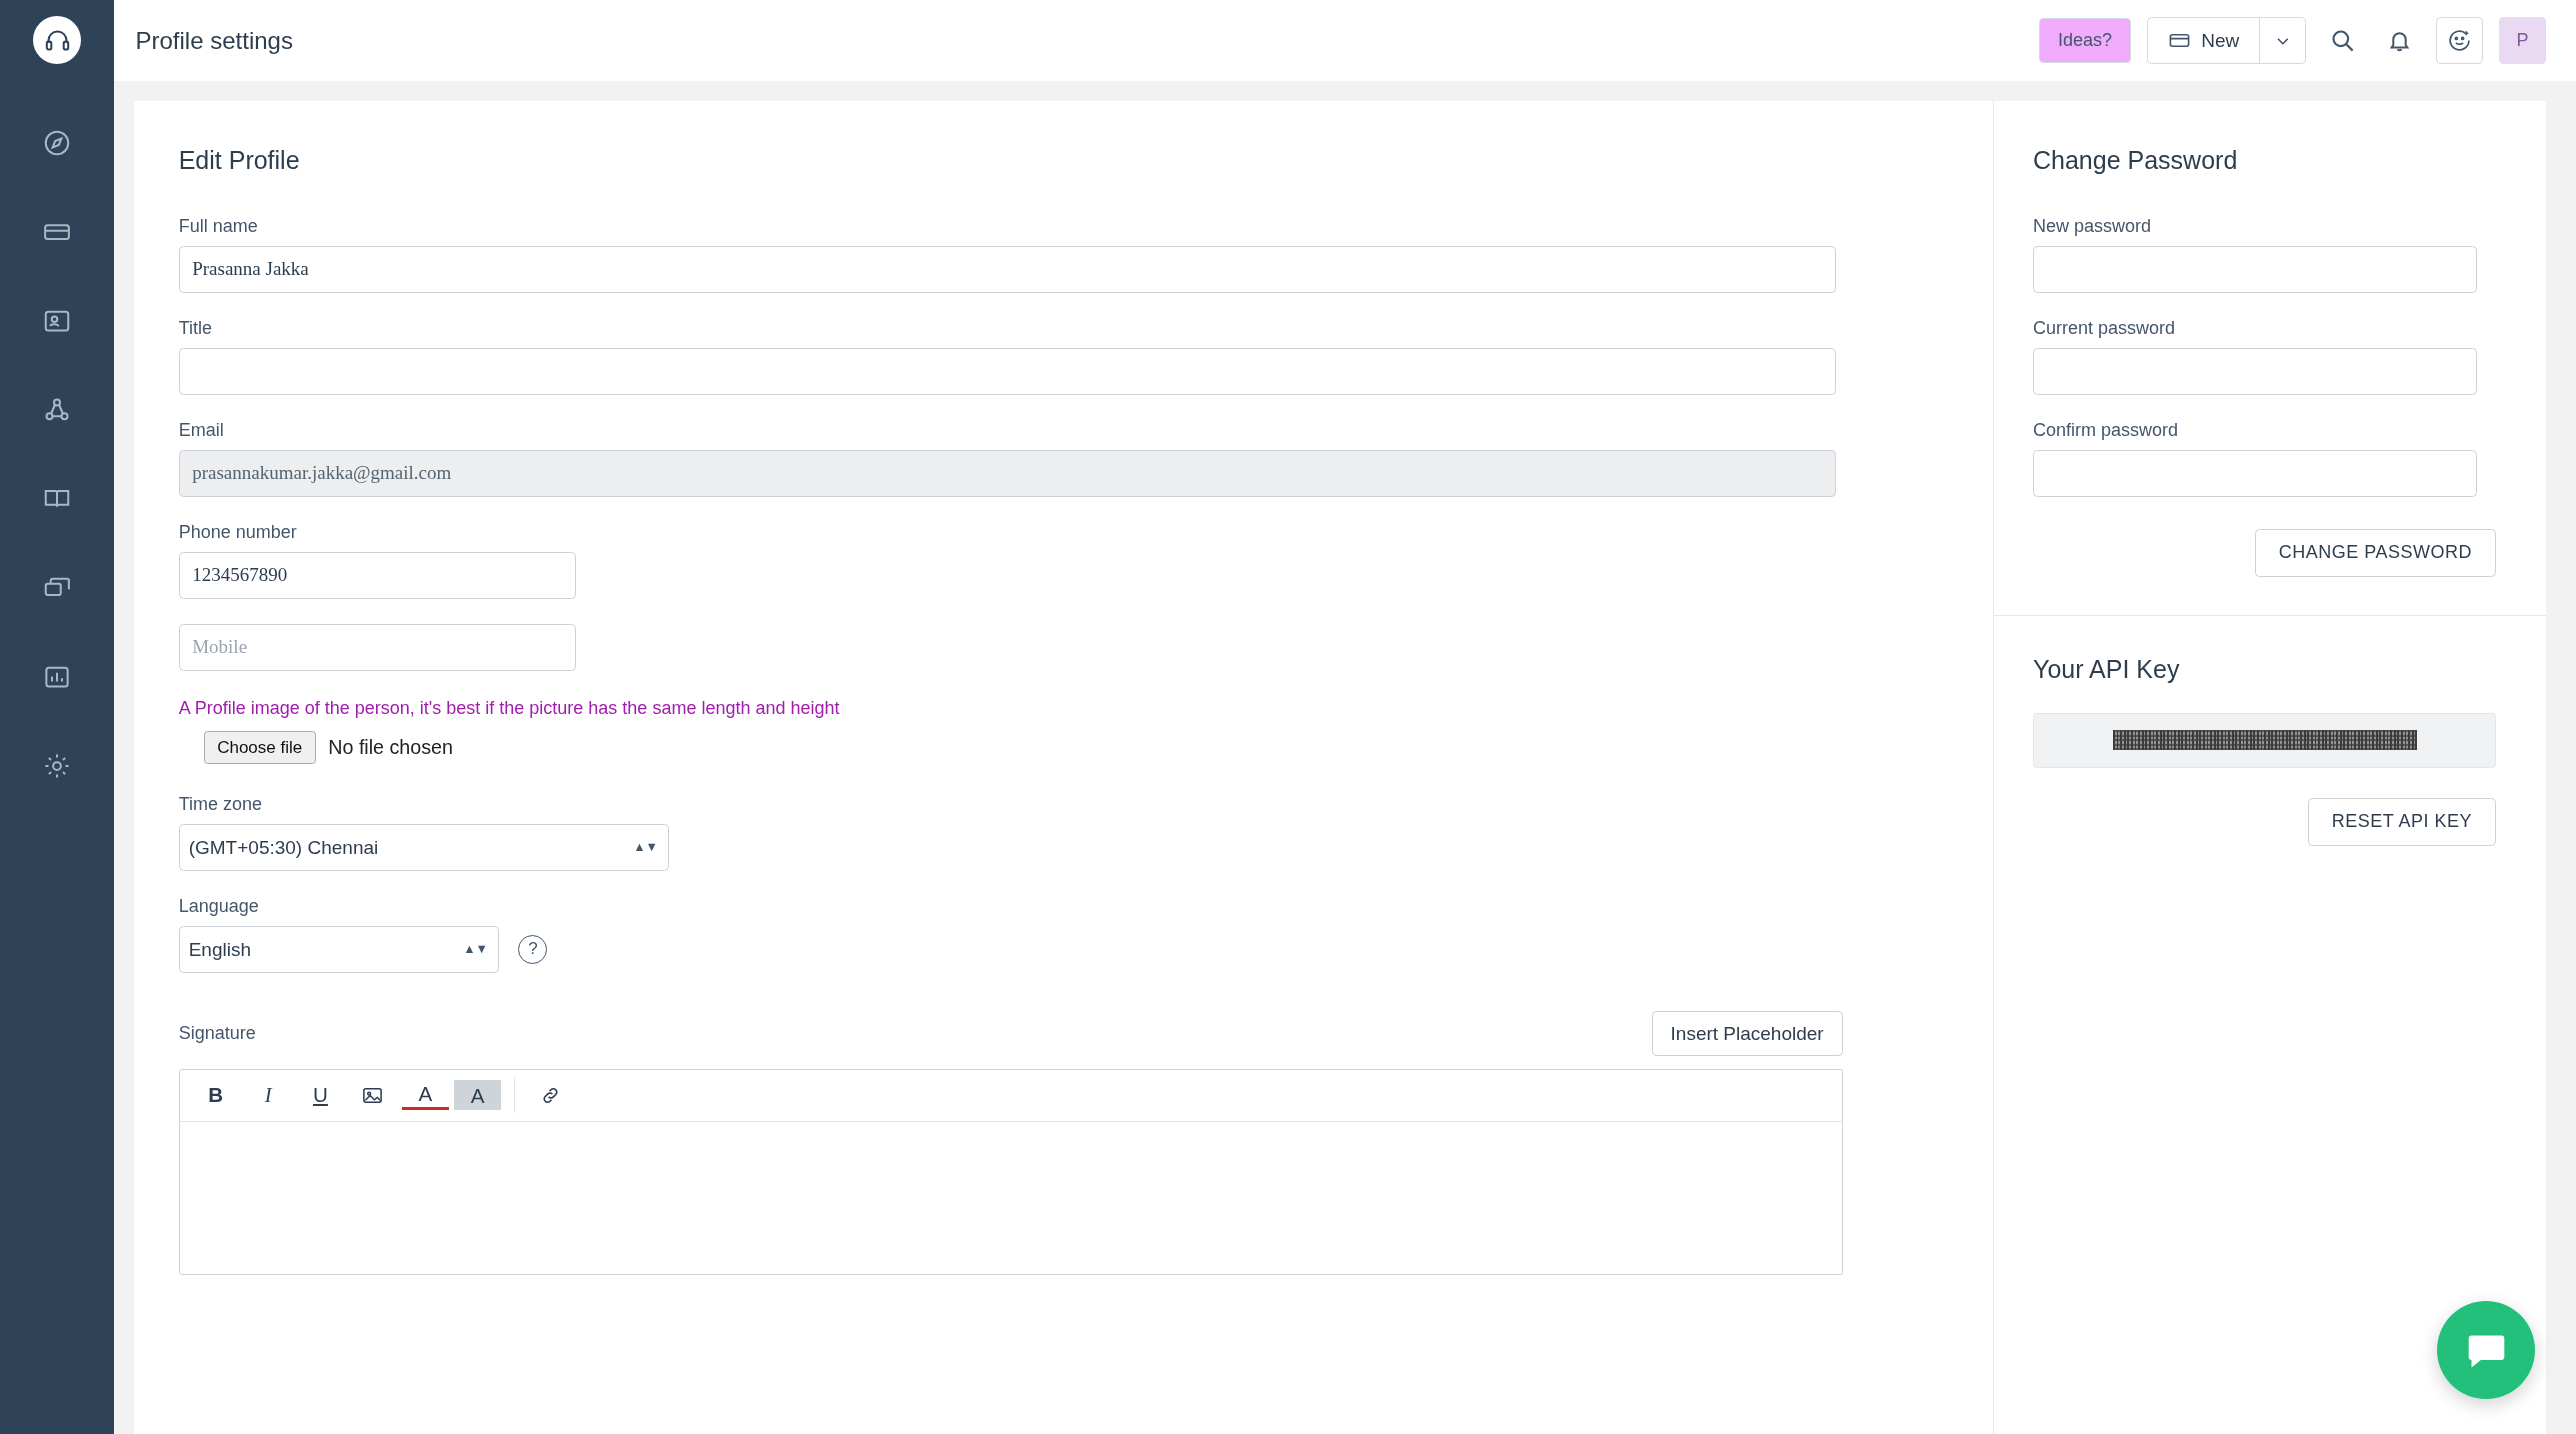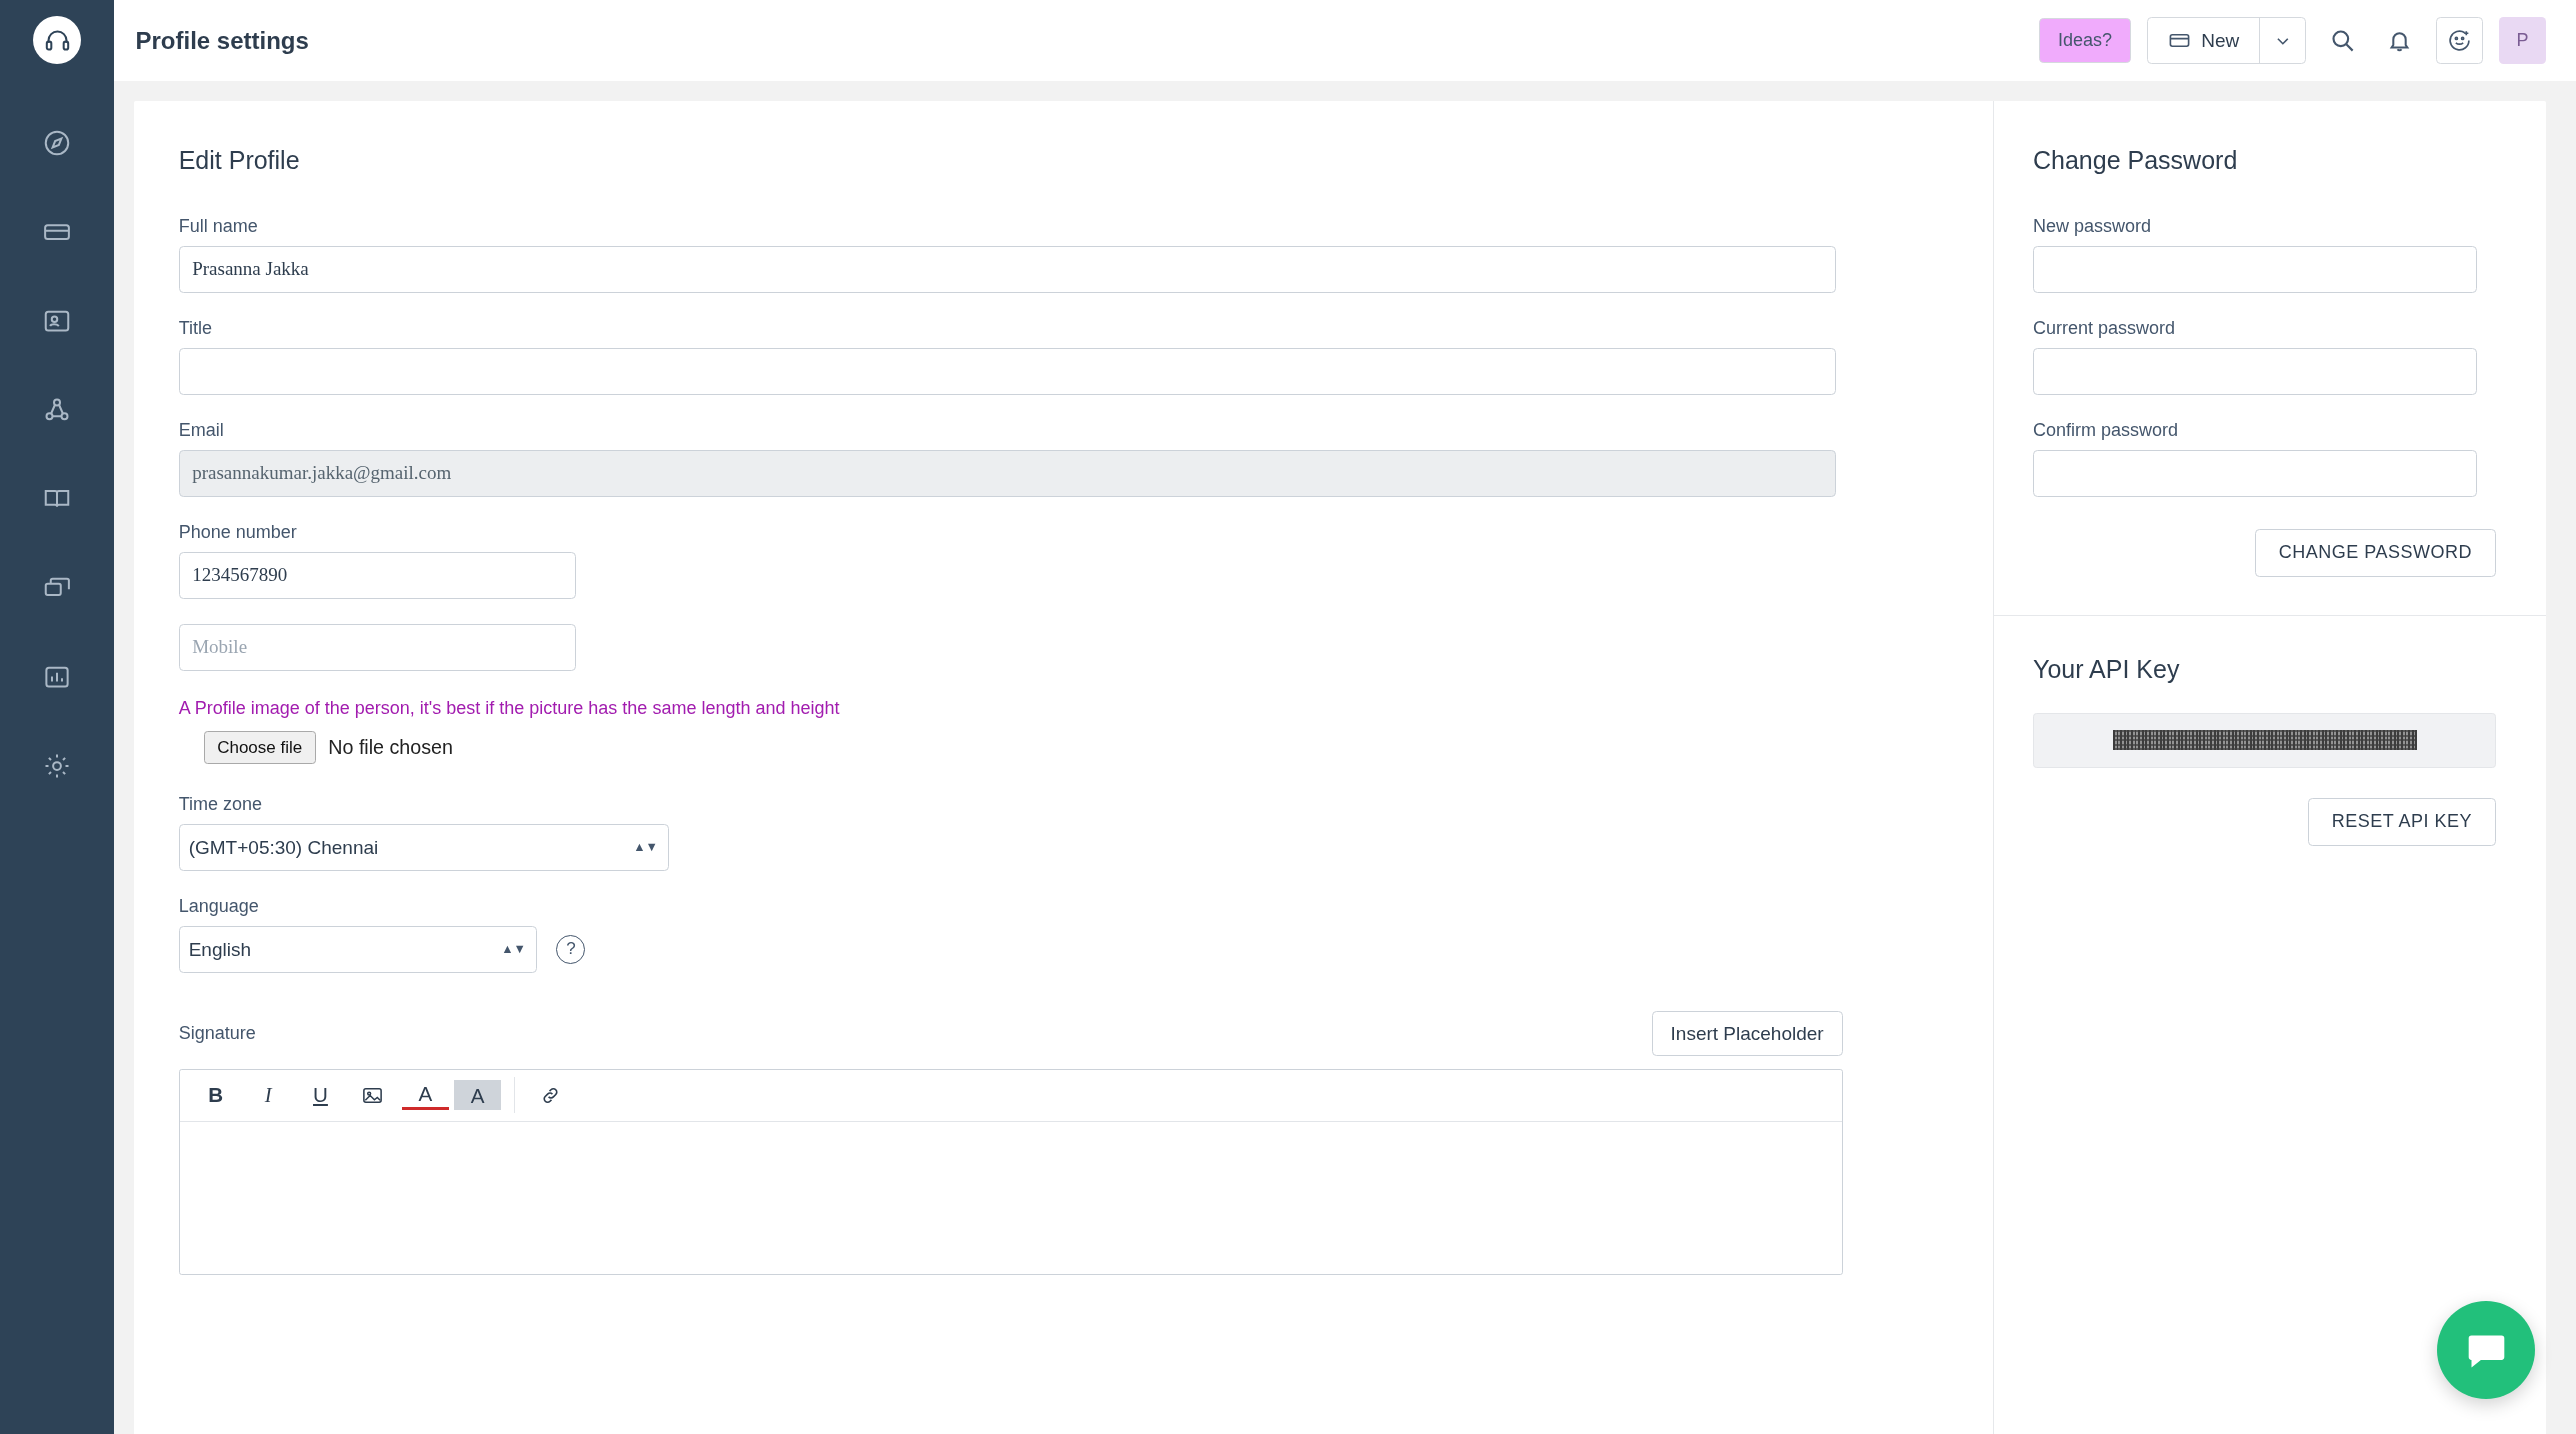--- a/index.html
+++ b/index.html
@@ -51,21 +51,21 @@
     height: 81px;
     background: #ffffff;
     display: flex;
     align-items: center;
     padding: 0 30px 0 21.5px;
     flex: 0 0 81px;
   }
   .page-title {
     font-size: 24px;
     color: #2e3d4e;
-    font-weight: bold;
+    font-weight: normal;
   }
   .topbar-right {
     margin-left: auto;
     display: flex;
     align-items: center;
     gap: 16px;
   }
   .ideas-btn {
     border: 0.9px solid #d5d9de;
     border-radius: 4.5px;
@@ -222,21 +222,21 @@
     transform: translateY(-50%);
     pointer-events: none;
     color: #44566c;
     font-size: 12.5px;
     line-height: 1;
     display: flex;
     flex-direction: column;
     gap: 1.8px;
   }
   .tz-select { width: 490px; }
-  .lang-select { width: 358px; }
+  .lang-select { width: 320px; }
   .lang-row { display: flex; align-items: center; gap: 19.7px; }
   .help-circle {
     width: 29px; height: 29px;
     border: 1.8px solid #44566c;
     border-radius: 50%;
     display: flex; align-items: center; justify-content: center;
     font-size: 17px;
     color: #44566c;
     cursor: pointer;
   }

